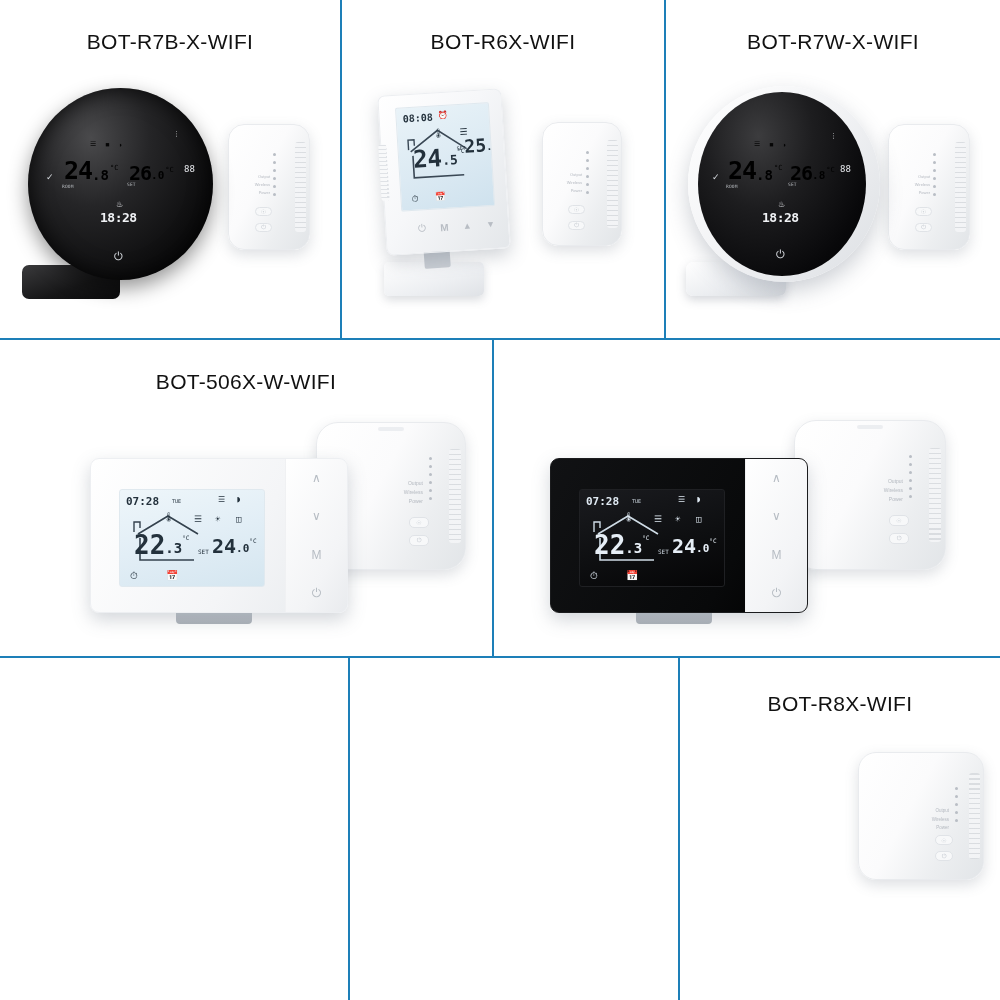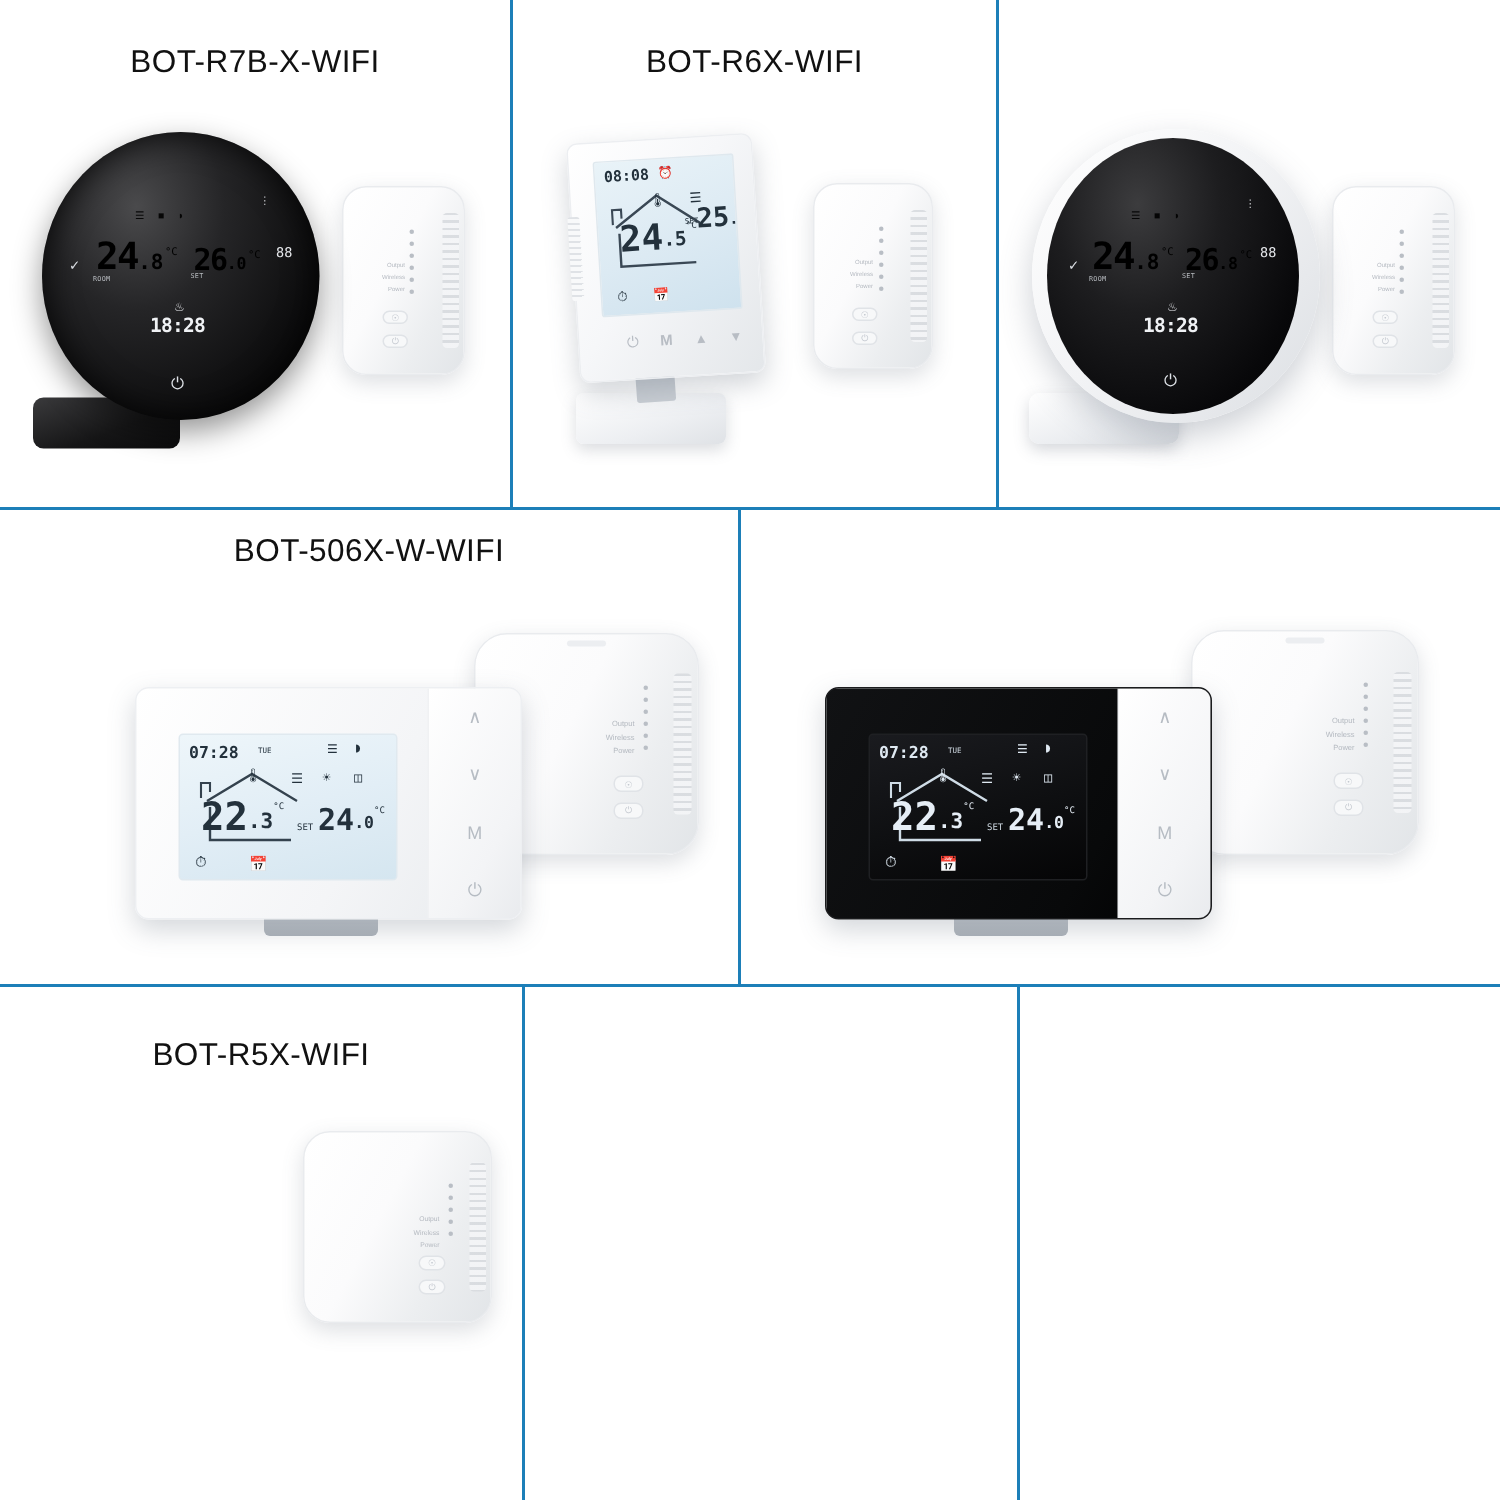--- a/index.html
+++ b/index.html
@@ -294,20 +294,21 @@
           <span style="font-size:10px">⏻</span>
           <span style="font-size:10px;font-weight:600">M</span>
           <span style="font-size:9px">▲</span>
           <span style="font-size:9px">▼</span>
         </div>
       </div>
     </div>
   </div>
 
   <div class="cell" style="left:666px;top:0;width:334px;height:338px">
+    <div class="title" style="top:30px">BOT-R7W-X-WIFI</div>
 
     <div class="receiver" style="left:222px;top:124px;width:82px;height:126px">
       <div class="vent"></div>
       <div class="leds" style="left:44px;top:28px">
         <div class="led"></div>
         <div class="led"></div>
         <div class="led"></div>
         <div class="led"></div>
         <div class="led"></div>
         <div class="led"></div>
@@ -349,21 +350,21 @@
         <div class="fs" style="position:absolute;left:142px;top:72px;font-size:9px;color:#e8eaee">88</div>
         <div style="position:absolute;left:14px;top:80px;font-size:9px;color:#d8dce1">✓</div>
         <div style="position:absolute;left:80px;top:108px;font-size:8px;color:#e8eaee">♨</div>
         <div class="clockbig fs" style="position:absolute;left:64px;top:118px;color:#f0f2f5">18:28</div>
         <div style="position:absolute;left:78px;top:156px;font-size:11px;color:#dfe3e8">⏻</div>
       </div>
     </div>
   </div>
 
   <div class="cell" style="left:0;top:340px;width:492px;height:316px">
-    <div class="title" style="top:16px">BOT-506X-W-WIFI</div>
+    <div class="title" style="top:30px">BOT-506X-W-WIFI</div>
 
     <div class="receiver" style="left:316px;top:82px;width:150px;height:148px;border-radius:22px">
       <div class="topslot"></div>
       <div class="vent" style="right:4px;top:18%;bottom:18%;width:12px"></div>
       <div class="leds" style="left:112px;top:34px">
         <div class="led"></div>
         <div class="led"></div>
         <div class="led"></div>
         <div class="led"></div>
         <div class="led"></div>
@@ -487,45 +488,46 @@
         <div class="w506-right">
           <span>∧</span>
           <span>∨</span>
           <span>M</span>
           <span>⏻</span>
         </div>
       </div>
     </div>
   </div>
 
-  <div class="cell" style="left:0;top:658px;width:348px;height:342px">
-    <div class="title" style="top:34px">BOT-R5X-WIFI</div>
-
-    <div class="receiver" style="left:202px;top:96px;width:126px;height:128px;border-radius:18px">
+
+
+  <div class="cell" style="left:680px;top:658px;width:320px;height:342px">
+    <div class="title" style="top:34px">BOT-R8X-WIFI</div>
+
+    <div class="receiver" style="left:178px;top:94px;width:126px;height:128px;border-radius:18px">
       <div class="vent" style="right:3px;top:16%;bottom:16%;width:11px"></div>
       <div class="leds" style="left:96px;top:34px">
         <div class="led"></div>
         <div class="led"></div>
         <div class="led"></div>
         <div class="led"></div>
         <div class="led"></div>
       </div>
       <div class="rlabels" style="left:54px;top:56px;width:36px;font-size:4.5px">
         <span>Output</span>
         <span>Wireless</span>
         <span>Power</span>
       </div>
       <div class="rbtn" style="left:76px;top:82px;width:18px;height:10px">☉</div>
       <div class="rbtn" style="left:76px;top:98px;width:18px;height:10px">⏻</div>
     </div>
 
     <div class="ss-unit">
       
       
+
       
 
       
     </div>
   </div>
 
-
-
 </div>
 
 </body></html>

